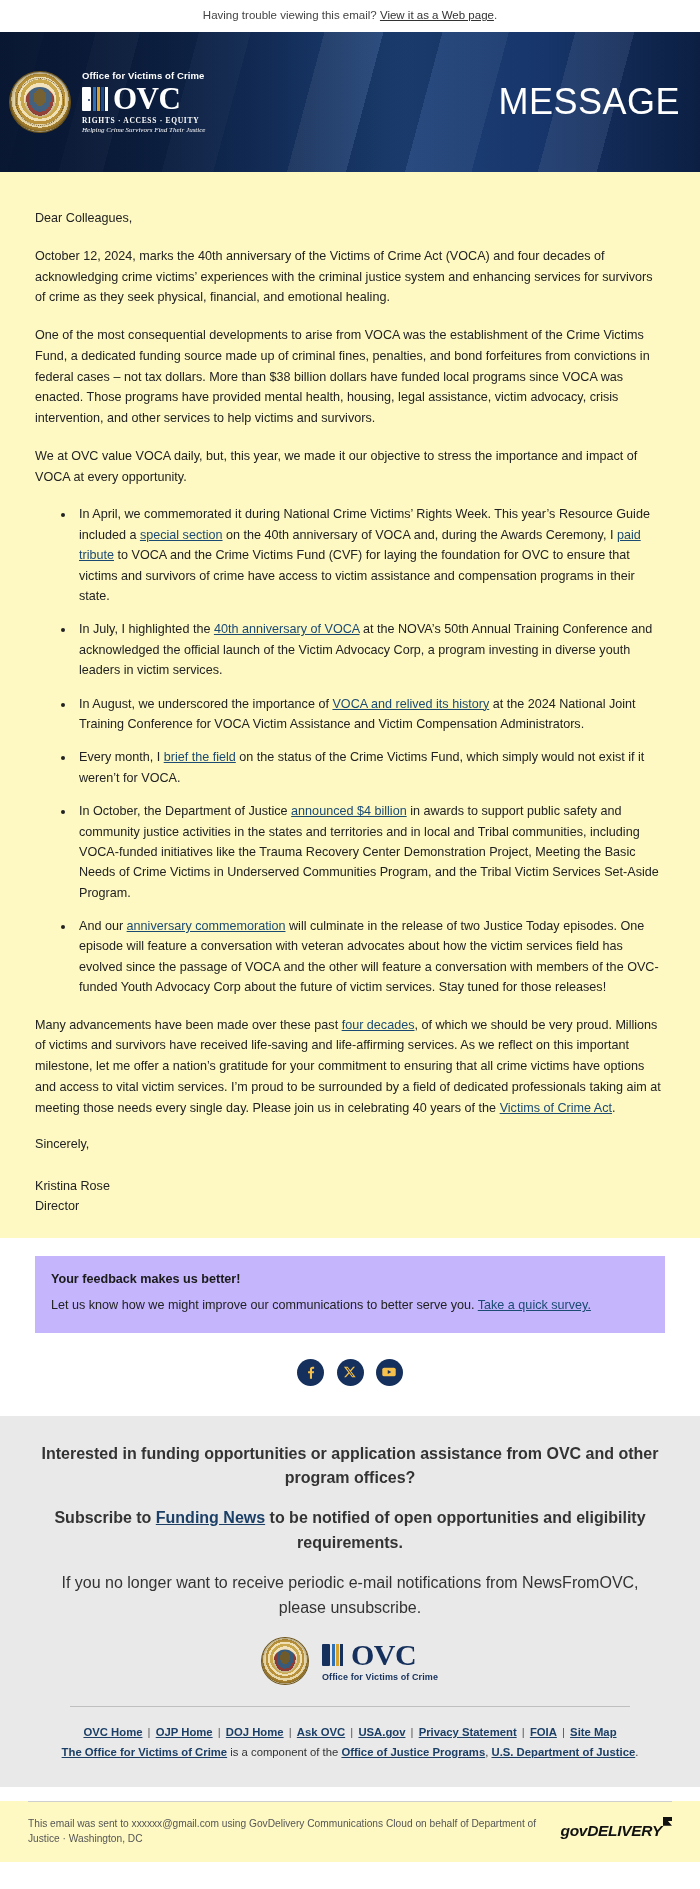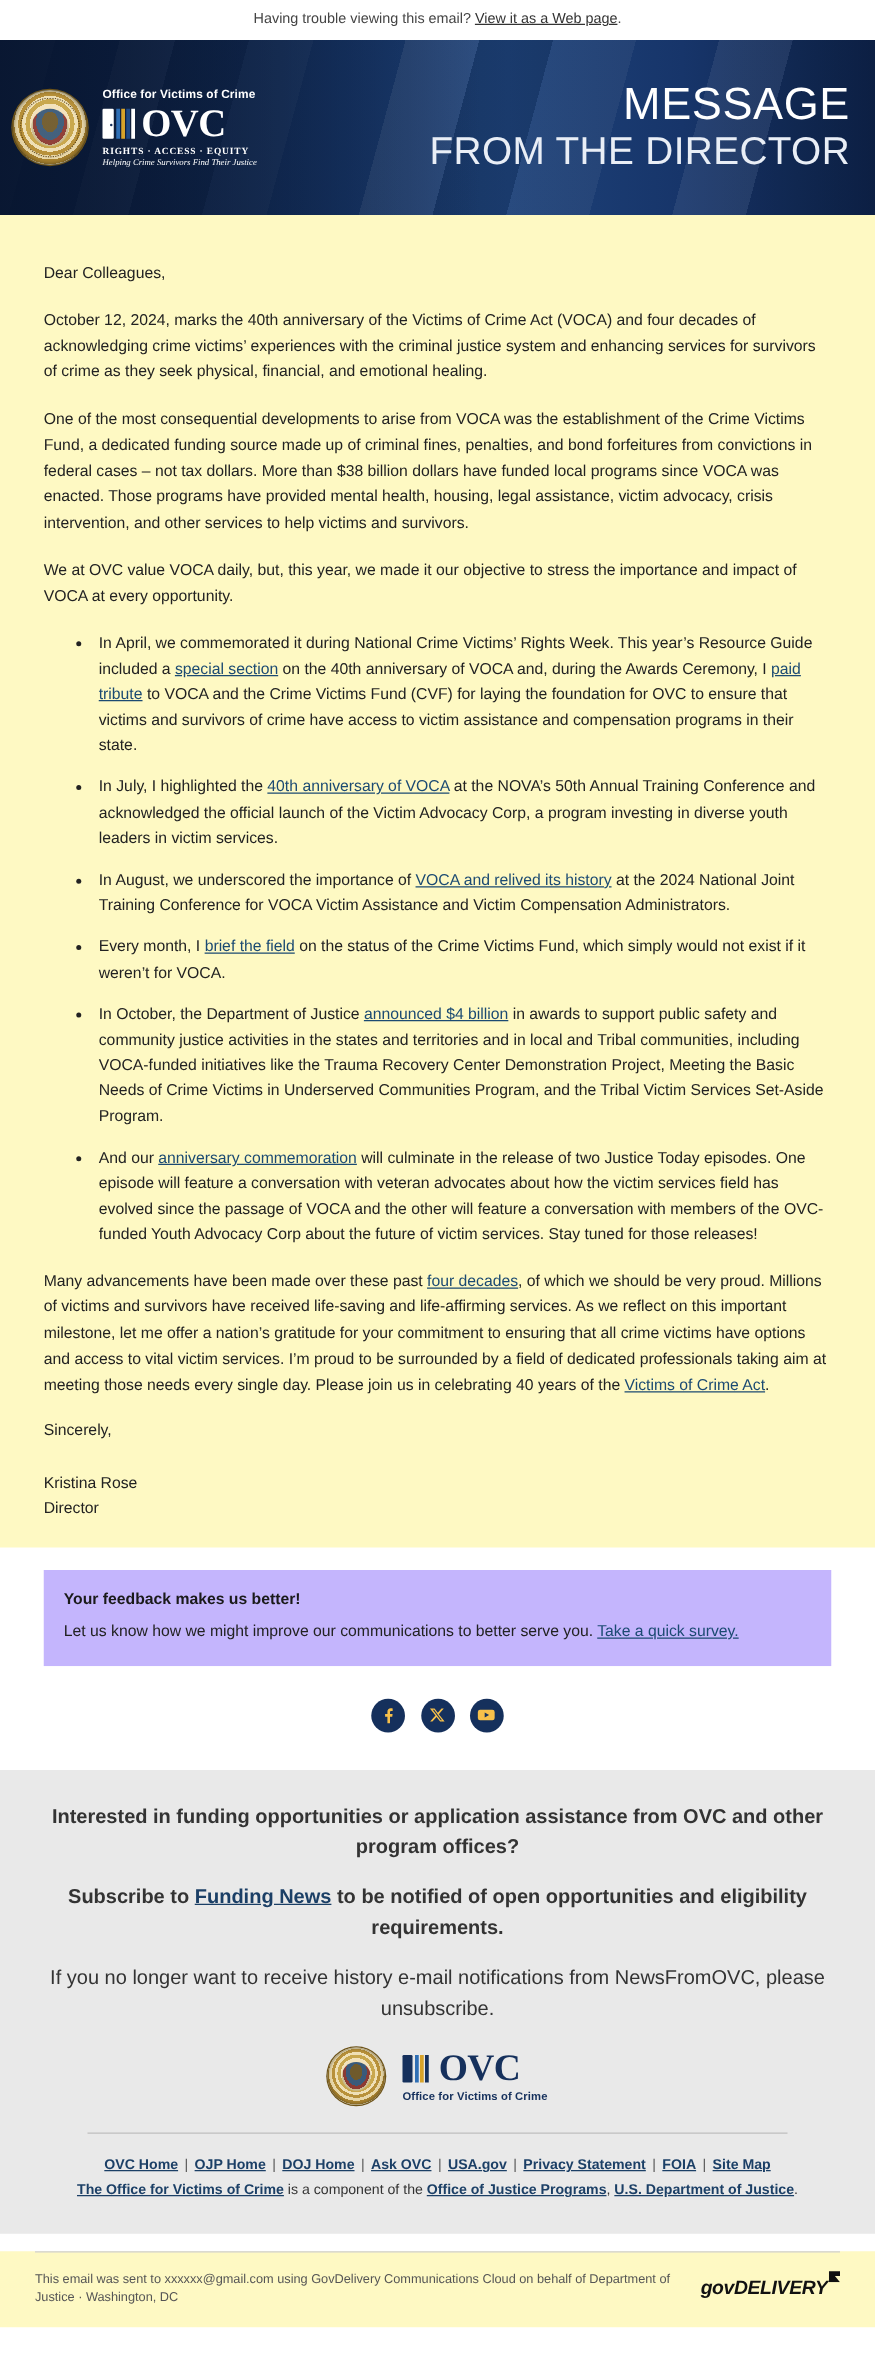--- a/index.html
+++ b/index.html
@@ -349,21 +349,20 @@
             <span class="bar b4"></span>
         </span>
         <span class="ovc-letters">OVC</span>
       </div>
       <div class="ovc-tag">RIGHTS · ACCESS · EQUITY</div>
       <div class="ovc-sub">Helping Crime Survivors Find Their Justice</div>
     </div>
 
     <div class="banner-title">
       <div class="line1">MESSAGE</div>
-      <div class="line2">FROM THE DIRECTOR</div>
     </div>
   </div>
 </div>
 
 <div class="body-wrap">
   <p class="salutation">Dear Colleagues,</p>
   <p>October 12, 2024, marks the 40th anniversary of the Victims of Crime Act (VOCA) and four decades of acknowledging crime victims’ experiences with the criminal justice system and enhancing services for survivors of crime as they seek physical, financial, and emotional healing.</p>
   <p>One of the most consequential developments to arise from VOCA was the establishment of the Crime Victims Fund, a dedicated funding source made up of criminal fines, penalties, and bond forfeitures from convictions in federal cases – not tax dollars. More than $38 billion dollars have funded local programs since VOCA was enacted. Those programs have provided mental health, housing, legal assistance, victim advocacy, crisis intervention, and other services to help victims and survivors.</p>
   <p>We at OVC value VOCA daily, but, this year, we made it our objective to stress the importance and impact of VOCA at every opportunity.</p>
 
@@ -407,21 +406,21 @@
       <path fill="#15305c" d="M10.2 9.1l5 2.9-5 2.9z"></path>
     </svg>
   </a>
 </div>
 
 <div class="gray-footer">
   <p>Interested in funding opportunities or application assistance from OVC and other program offices?</p>
   <p>
     <span>Subscribe to </span><a href="#">Funding News</a><span> to be notified of open opportunities and eligibility requirements.</span>
   </p>
-  <p class="thin">If you no longer want to receive history e-mail notifications from NewsFromOVC, please unsubscribe.</p>
+  <p class="thin">If you no longer want to receive periodic e-mail notifications from NewsFromOVC, please unsubscribe.</p>
 
   <div class="footer-logo">
     <div class="footer-seal"></div>
     <div class="footer-ovc">
       <div class="fo-mark">
         <span class="fo-door">
           <span class="d-left"></span>
           <span class="bar b1"></span>
             <span class="bar b2"></span>
             <span class="bar b3"></span>

